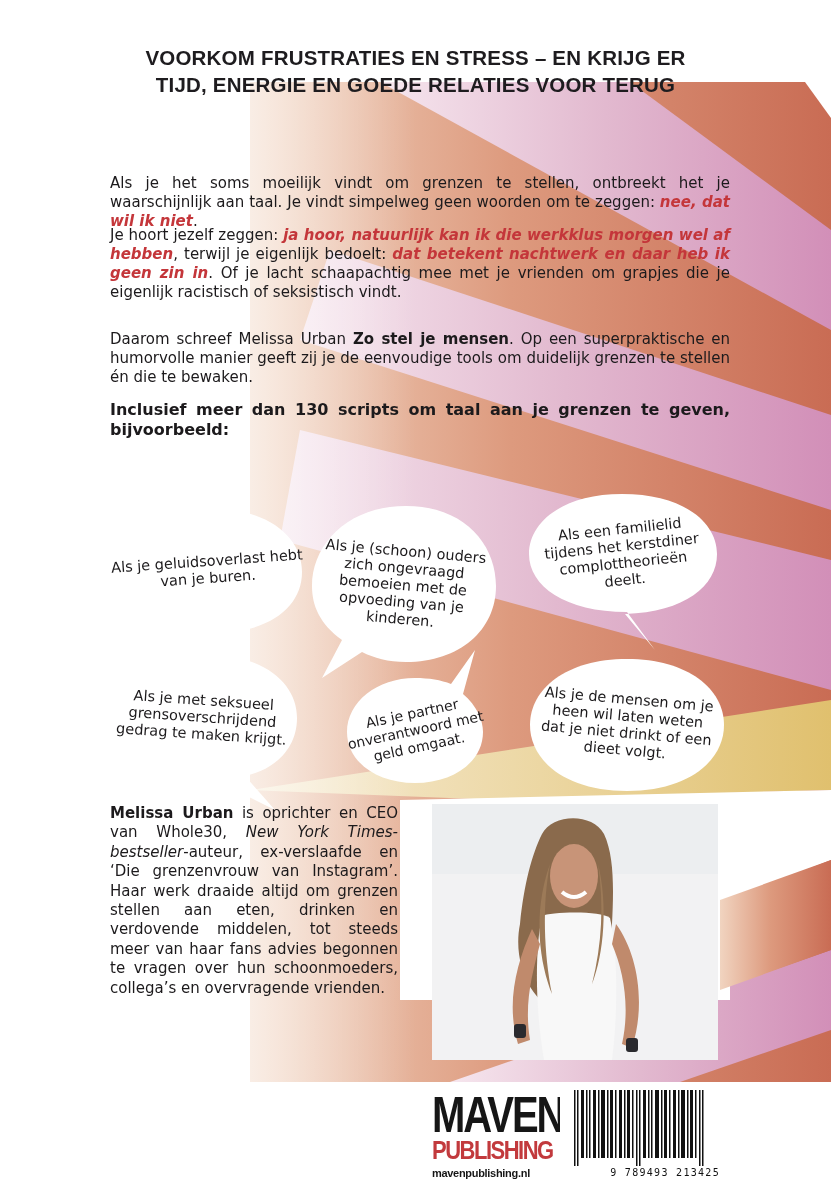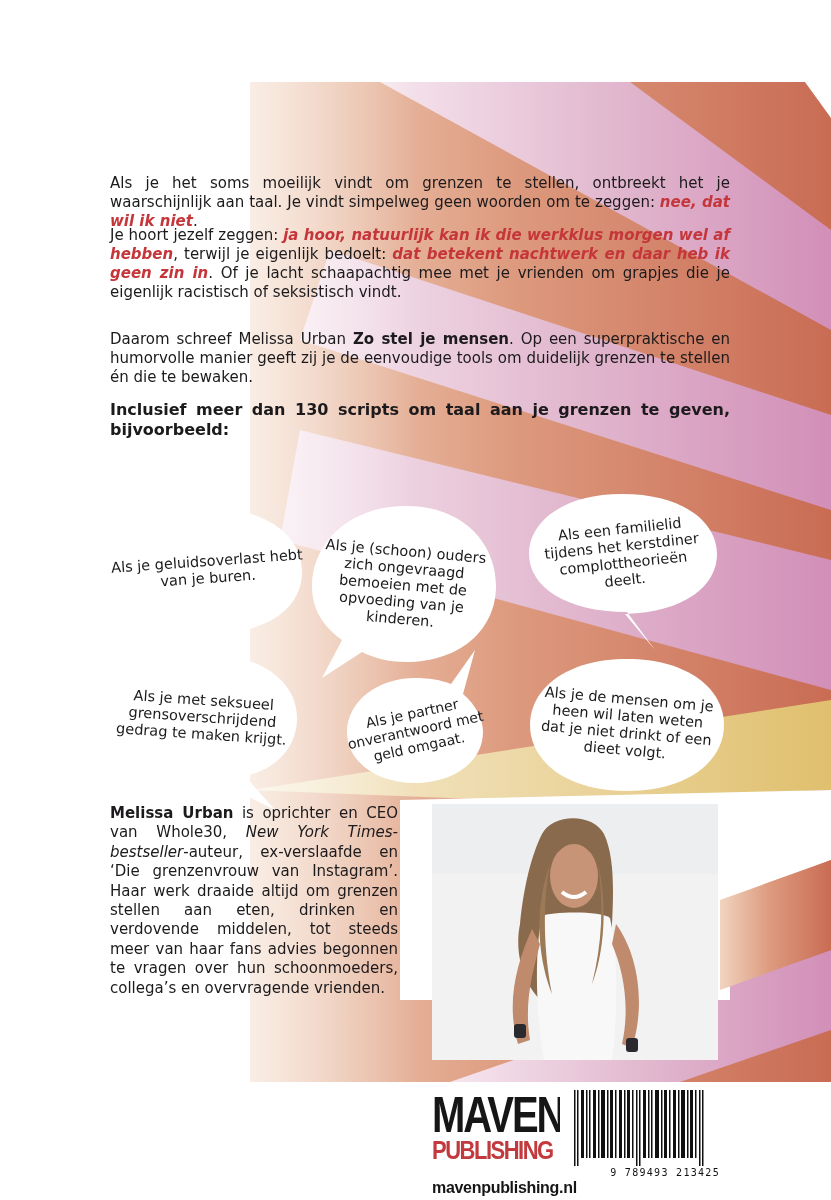--- a/index.html
+++ b/index.html
@@ -17,21 +17,21 @@
   .bubble { position:absolute; z-index:3; }
   .bubble svg { position:absolute; left:0; top:0; overflow:visible; }
   .bubble .txt { position:absolute; left:0; top:0; width:100%; height:100%; display:flex; align-items:center; justify-content:center; text-align:center; font-size:14.5px; line-height:17px; color:#1c1a1c; font-family:"DejaVu Sans", sans-serif; }
   .bio { position:absolute; left:110px; top:804px; width:288px; z-index:2; font-size:15px; line-height:19.4px; text-align:justify; }
   .bio .name { font-weight:bold; }
   .bio em { font-style:italic; }
   .photo { position:absolute; left:432px; top:804px; width:286px; height:256px; z-index:2; background:linear-gradient(180deg,#f1f1f3 0%,#e9eaec 40%,#f3f3f4 100%); overflow:hidden; }
   .logo { position:absolute; left:432px; top:1093px; width:100px; z-index:2; font-family:"Liberation Sans", sans-serif; }
   .logo .maven { font-size:40px; font-weight:bold; line-height:34px; letter-spacing:-2px; color:#161616; transform:scaleY(1.25); transform-origin:left top; display:block; }
   .logo .pub { font-size:22px; font-weight:bold; line-height:22px; letter-spacing:-1.5px; color:#c23a3d; margin-top:10px; display:block; transform:scaleY(1.2); transform-origin:left top; }
-  .logo .url { font-size:16px; font-weight:bold; color:#161616; display:block; margin-top:20px; letter-spacing:-0.3px; }
+  .logo .url { font-size:11px; font-weight:bold; color:#161616; display:block; margin-top:8px; letter-spacing:-0.3px; }
   .barcode { position:absolute; left:560px; top:1090px; width:160px; height:88px; z-index:2; background:#fff;text-align:right; }
   .barcode .digits { position:absolute; left:0; bottom:0; width:160px; font-size:10px; font-family:"DejaVu Sans Mono", monospace; color:#111; letter-spacing:1.3px; background:transparent; }
 </style>
 </head>
 <body>
 
 <svg class="bg" viewBox="0 0 831 1200" preserveAspectRatio="none">
   <defs>
     <linearGradient id="gTerra" x1="0" y1="0" x2="1" y2="0">
       <stop offset="0" stop-color="#f1d4c0"></stop>
@@ -65,21 +65,22 @@
   <polygon points="250,790 831,700 831,790 500,800" fill="url(#gGold)"></polygon>
 
   <polygon points="400,800 831,790 831,860 730,900 730,1000 400,1000" fill="#ffffff"></polygon>
   <polygon points="720,900 831,860 831,950 720,990" fill="url(#gTerra)"></polygon>
 
   <rect x="0" y="82" width="831" height="1000" fill="url(#fadeL)"></rect>
   <rect x="0" y="82" width="120" height="1000" fill="#ffffff"></rect>
 </svg>
 
 <h1 class="headline">
-  <br>
+  <span>VOORKOM FRUSTRATIES EN STRESS – EN KRIJG ER</span><br>
+  <span>TIJD, ENERGIE EN GOEDE RELATIES VOOR TERUG</span>
 </h1>
 
 <div class="body-block p1">
   <p><span>Als je het soms moeilijk vindt om grenzen te stellen, ontbreekt het je waarschijnlijk aan taal. Je vindt simpelweg geen woorden om te zeggen: </span><span class="red">nee, dat wil ik niet</span><span>.</span></p>
 </div>
 
 <div class="body-block p2">
   <p><span>Je hoort jezelf zeggen: </span><span class="red">ja hoor, natuurlijk kan ik die werkklus morgen wel af hebben</span><span>, terwijl je eigenlijk bedoelt: </span><span class="red">dat betekent nachtwerk en daar heb ik geen zin in</span><span>. Of je lacht schaapachtig mee met je vrienden om grapjes die je eigenlijk racistisch of seksistisch vindt.</span></p>
 </div>
 

